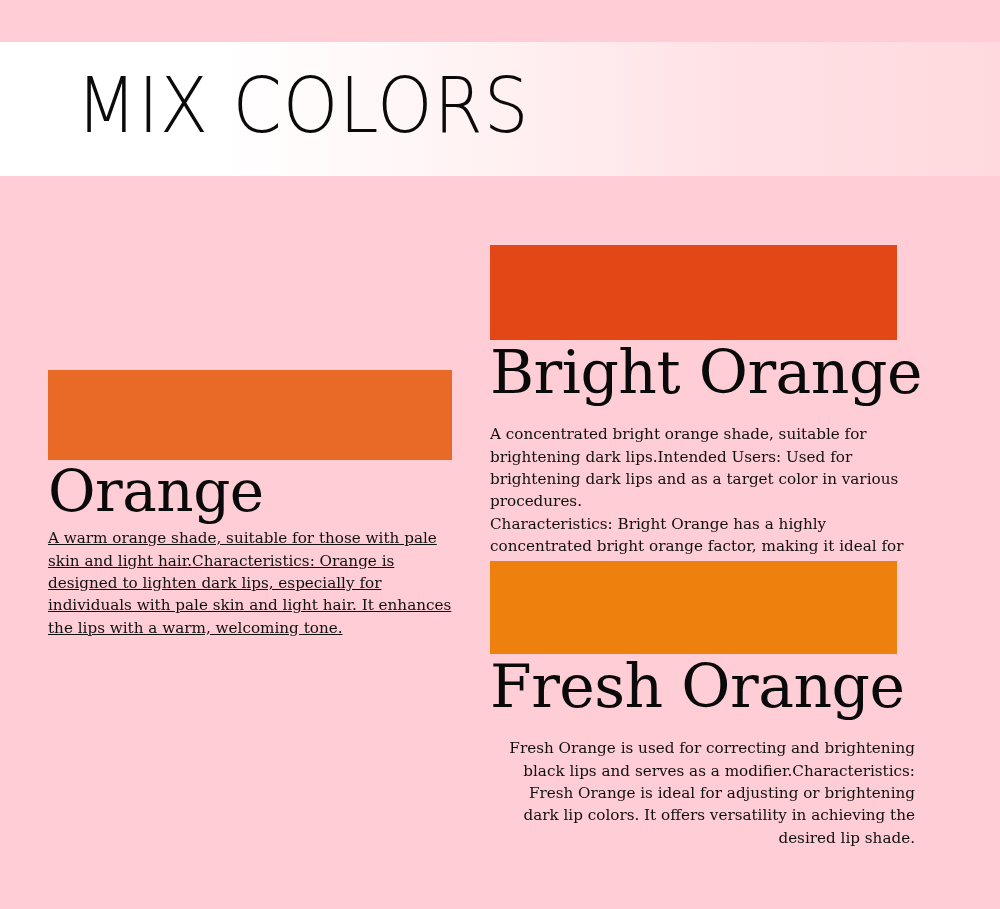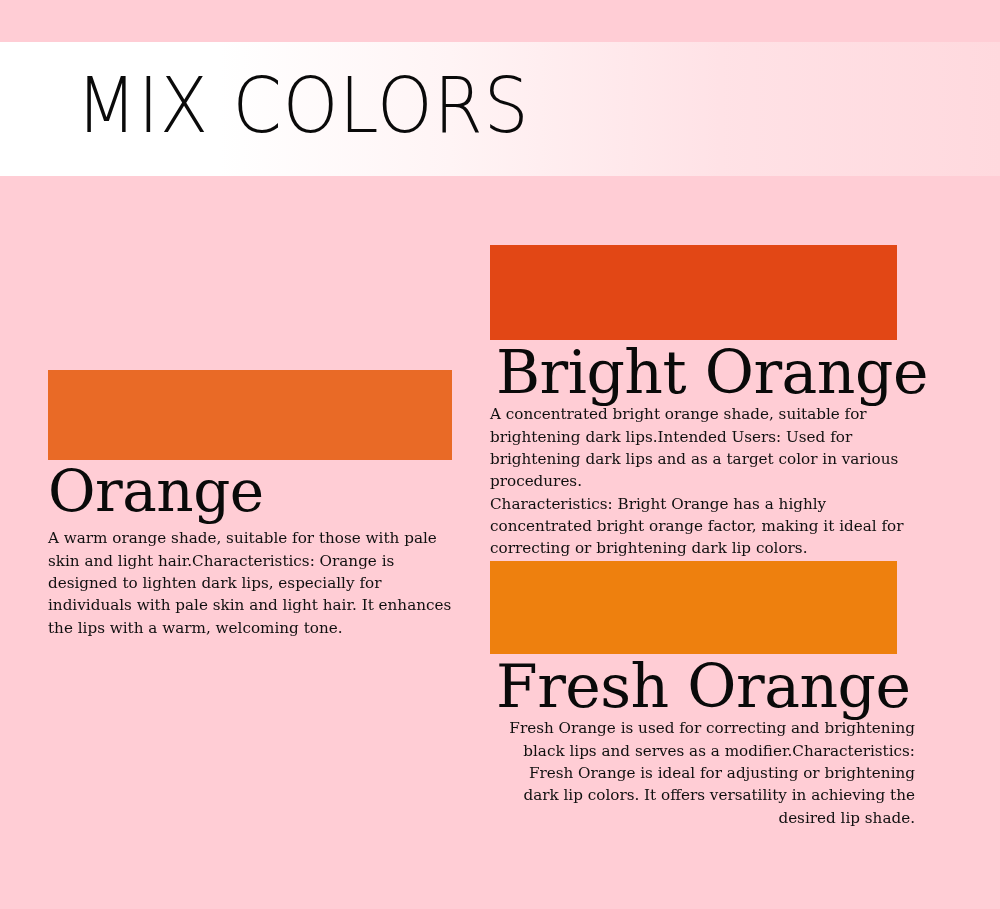--- a/index.html
+++ b/index.html
@@ -69,32 +69,31 @@
     line-height: 1.02;
     color: #0a0a0a;
     white-space: nowrap;
     margin-top: 2px;
     letter-spacing: -0.5px;
   }
 
   .card-bright .card-title,
   .card-fresh .card-title {
     font-size: 60px;
-    margin-left: 6px;
   }
 
   .card-body {
     font-family: "DejaVu Serif", serif;
     font-size: 15.2px;
     line-height: 1.47;
     color: #101010;
-    margin-top: 0;
+    margin-top: 20px;
   }
 
-  .card-orange .card-body { width: 404px; margin-top: 6px; }
+  .card-orange .card-body { width: 404px; margin-top: 6px; text-decoration: underline; }
   .card-bright .card-body { width: 435px; }
   .card-fresh  .card-body { width: 425px; text-align: right; }
 
   .card-body p { margin: 0; }
 </style>
 </head>
 <body style="background-color: rgb(255, 205, 213);">
 
 <div class="header-band" style="background: linear-gradient(to right, rgb(255, 255, 255) 0%, rgb(255, 255, 255) 22%, rgb(255, 244, 245) 45%, rgb(255, 226, 230) 72%, rgb(255, 217, 222) 100%);"></div>
 

